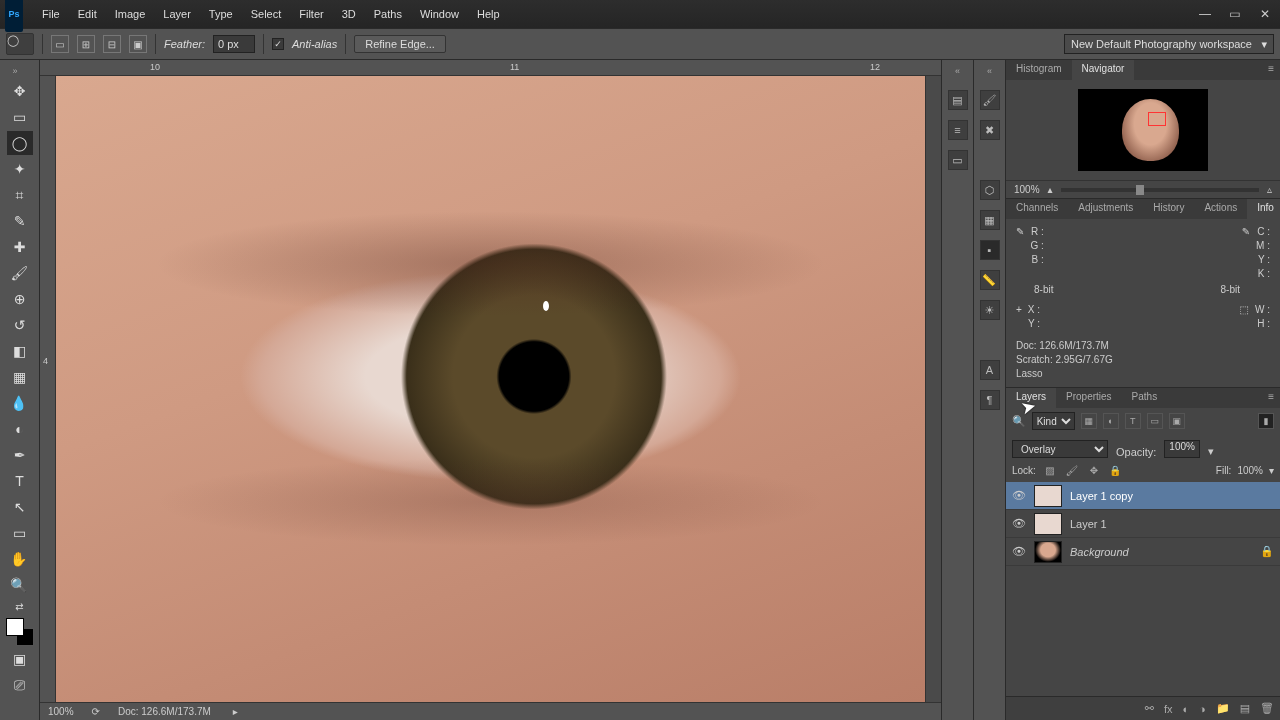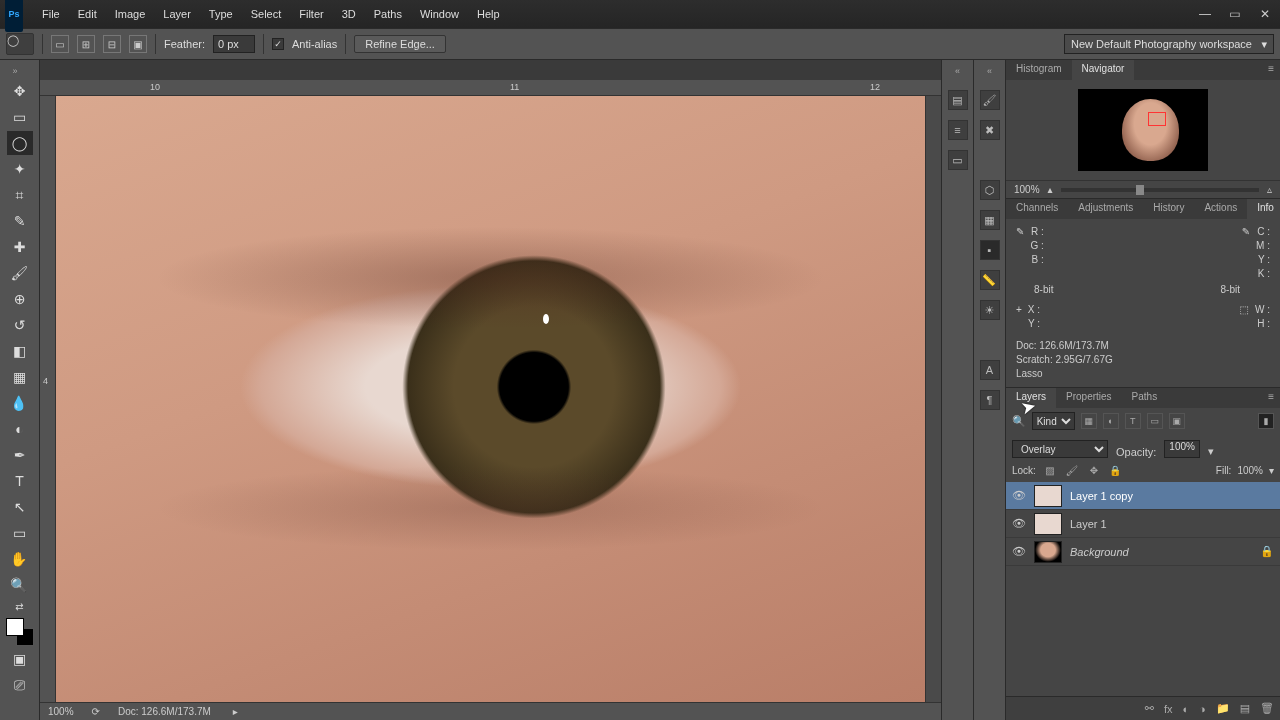--- a/index.html
+++ b/index.html
@@ -15,40 +15,40 @@
 
 .menubar { display:flex; gap:6px; padding-left:8px; }
 .menubar span { padding:4px 6px; color:#ddd; cursor:default; }
 
 
 .optbar { height:32px; background:#535353; border-top:1px solid #2a2a2a; border-bottom:1px solid #2a2a2a; display:flex; align-items:center; padding:0 6px; gap:8px; }
 .optbar .ico { width:18px; height:18px; border:1px solid #777; display:flex; align-items:center; justify-content:center; font-size:10px; color:#ccc; }
 .optbar .lasso { width:28px; height:22px; border:1px solid #333; background:#3f3f3f; border-radius:2px; }
 .optbar input[type=text] { width:42px; height:18px; background:#3a3a3a; border:1px solid #222; color:#ddd; font-size:11px; padding:0 4px; }
 .optbar .btn { background:#5a5a5a; border:1px solid #333; padding:2px 10px; color:#ddd; border-radius:2px; }
-.optbar label { color:#ddd; }
+.optbar label { color:#ddd;font-style:italic; }
 .workspace-select { margin-left:auto; background:#4a4a4a; border:1px solid #222; color:#ddd; height:20px; padding:0 6px; width:210px; display:flex; align-items:center; justify-content:space-between; }
 
 
 .main { display:flex; height:660px; }
 
 
 .tools { width:40px; background:#535353; border-right:1px solid #2a2a2a; display:flex; flex-direction:column; align-items:center; padding-top:6px; gap:0; }
 .tools .collapse { width:14px; height:10px; color:#aaa; font-size:9px; margin-bottom:2px; }
 .tools .tool { width:26px; height:24px; display:flex; align-items:center; justify-content:center; color:#ddd; font-size:14px; margin:1px 0; position:relative; }
 .tools .tool.sel { background:#2a2a2a; }
 .swatch { width:28px; height:28px; position:relative; margin-top:4px; }
 .swatch .fg { position:absolute; width:18px; height:18px; background:#fff; border:1px solid #000; top:0; left:0; }
 .swatch .bg { position:absolute; width:18px; height:18px; background:#000; border:1px solid #555; bottom:0; right:0; }
 
 
 .docarea { flex:1; background:#3a3a3a; display:flex; flex-direction:column; position:relative; }
 .doctab { height:20px; background:#3a3a3a; display:flex; align-items:center; padding-left:10px; color:#ddd; font-size:11px; }
 .doctab .close { margin-left:8px; color:#999; }
-.ruler-h { height:16px; background:#535353; border-bottom:1px solid #333; position:relative; font-size:9px; color:#ccc;margin-top:20px; }
+.ruler-h { height:16px; background:#535353; border-bottom:1px solid #333; position:relative; font-size:9px; color:#ccc; }
 .ruler-h span { position:absolute; top:2px; }
 .body-row { flex:1; display:flex; }
 .ruler-v { width:16px; background:#535353; border-right:1px solid #333; font-size:9px; color:#ccc; position:relative; }
 .ruler-v span { position:absolute; left:3px; }
 .canvas { flex:1; background:#2b2b2b; position:relative; overflow:hidden; }
 .eye-img { position:absolute; inset:0; background:
   radial-gradient(circle at 55% 48%, #000 6%, transparent 6.5%),
   radial-gradient(circle at 55% 48%, #5b4a2a 14%, #3a2f1a 22%, transparent 23%),
   radial-gradient(ellipse 48% 28% at 50% 48%, #e8d8d0 30%, #d4a896 55%, transparent 60%),
   linear-gradient(160deg,#d9a88f 0%,#cf9a82 40%,#b97e68 100%);

